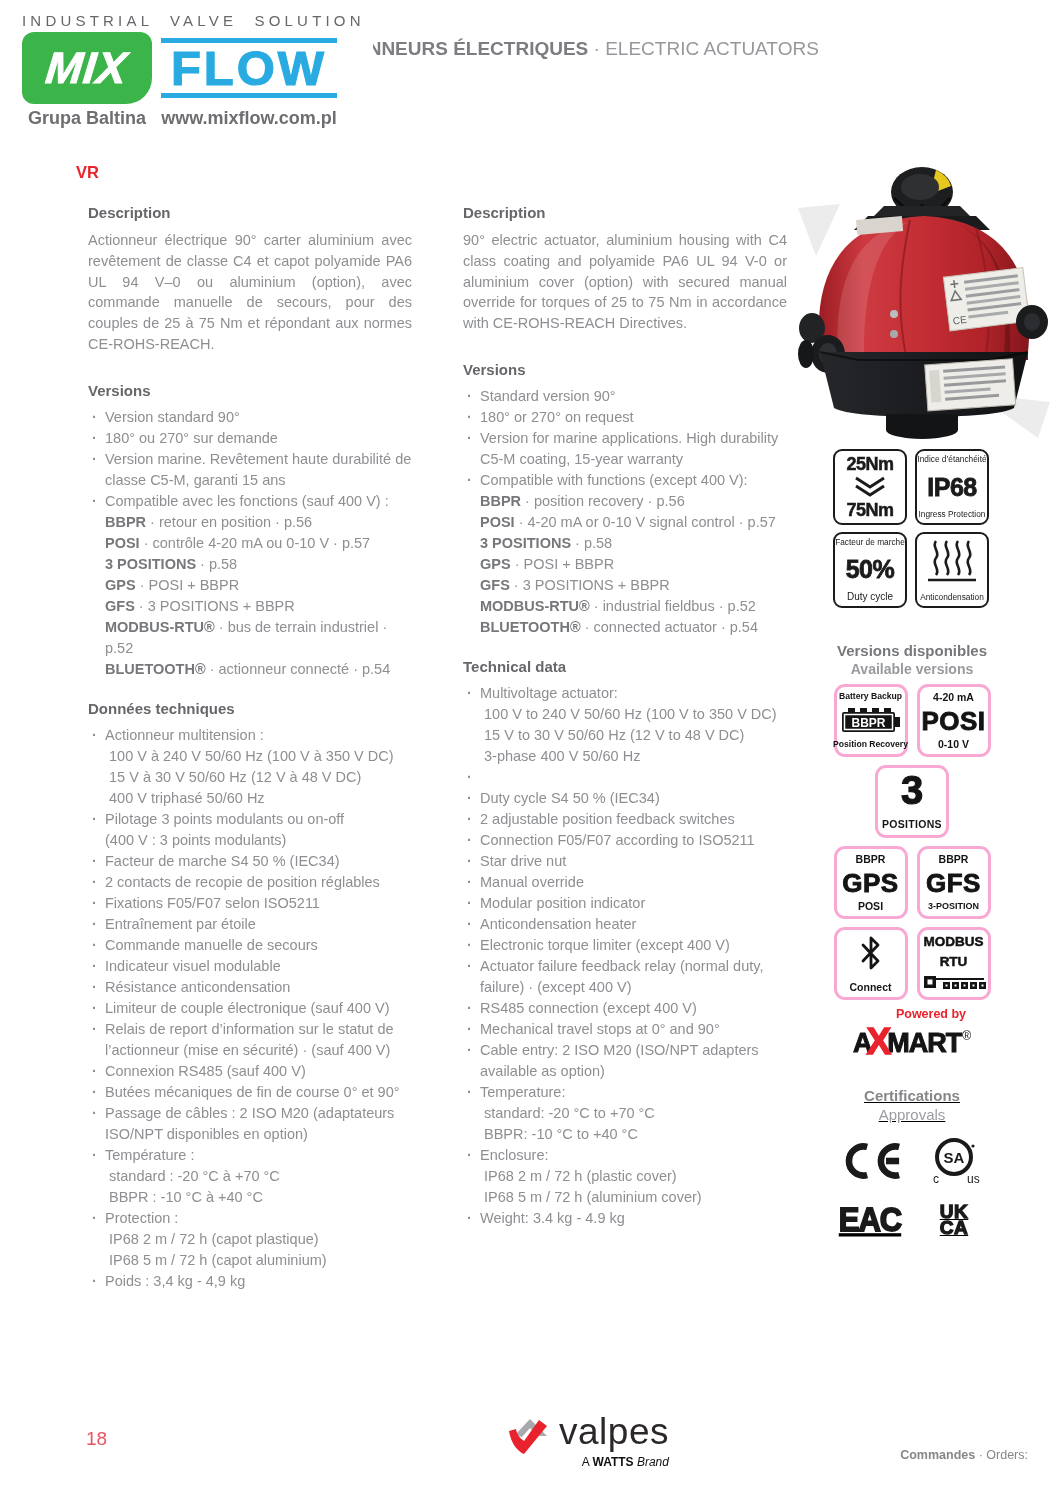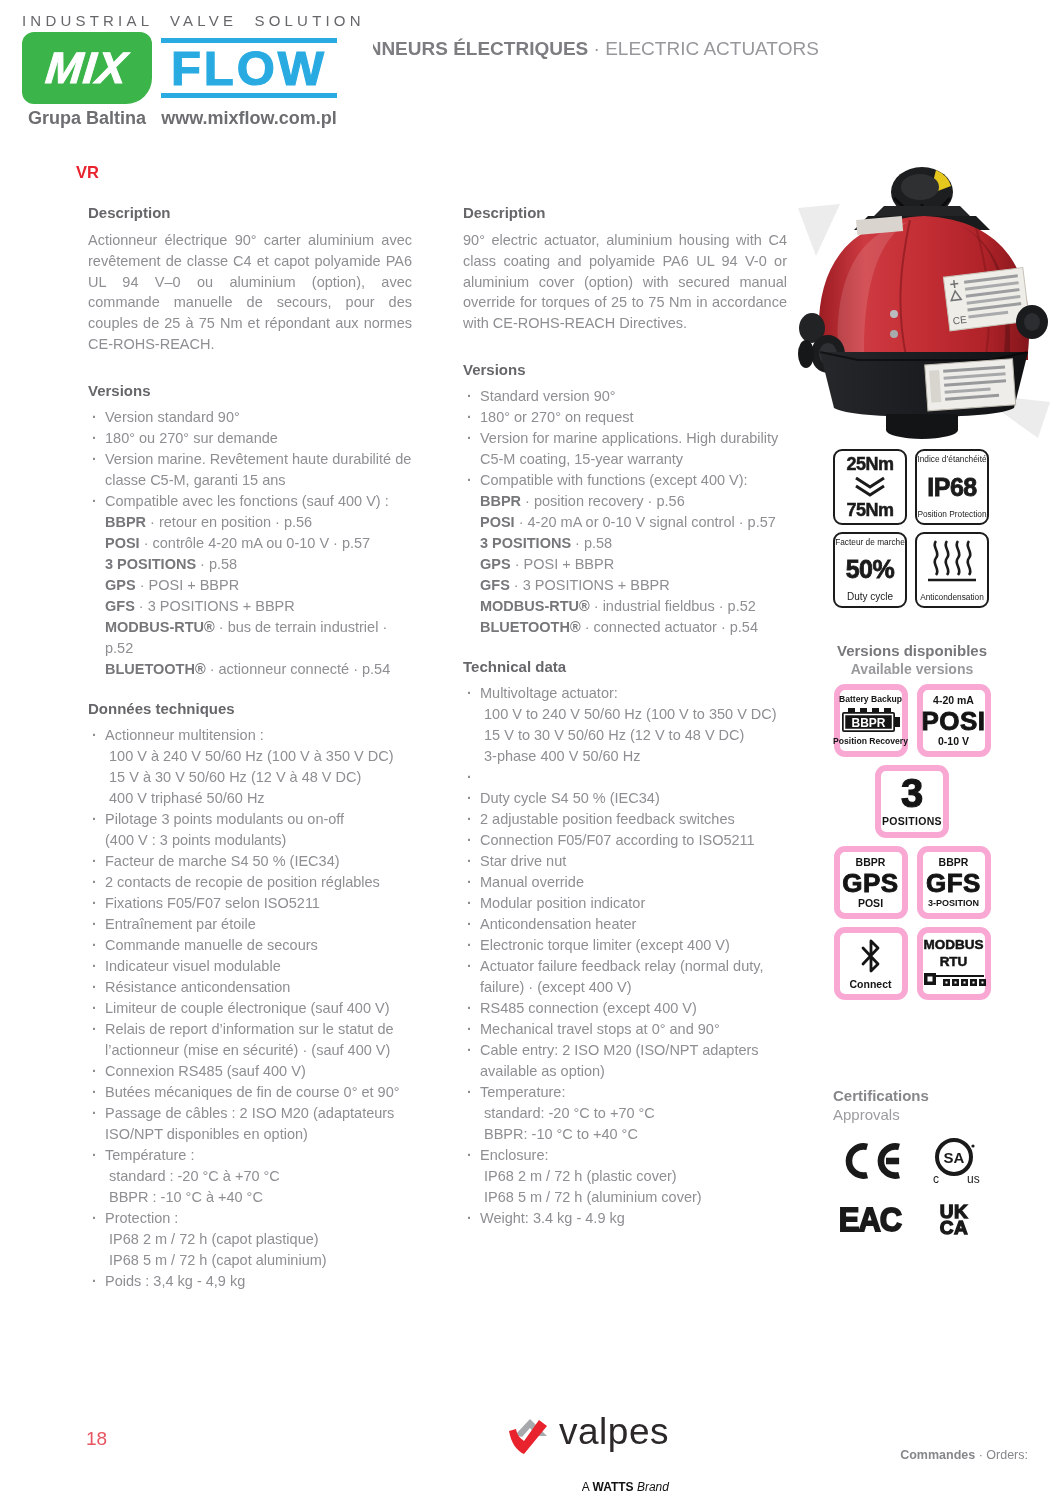--- a/index.html
+++ b/index.html
@@ -51,52 +51,52 @@
   .fb-big { font-size:18px; font-weight:800; letter-spacing:-0.5px; -webkit-text-stroke:0.5px #1b1b1b; line-height:1; }
   .fb-main { font-size:25px; font-weight:800; letter-spacing:-0.5px; -webkit-text-stroke:0.8px #1b1b1b; line-height:1; }
   .fb-tiny { font-size:8.3px; white-space:nowrap; line-height:1.1; }
   .fb-small { font-size:10px; line-height:1.1; }
 
   
   .avail { position:absolute; left:833px; top:641px; width:158px; text-align:center; }
   .avail-title-fr { font-size:15px; font-weight:700; color:#77787b; line-height:19px; }
   .avail-title-en { font-size:14px; color:#97999c; line-height:18px;font-weight:bold; }
   .agrid { margin-top:6px; display:grid; grid-template-columns:74px 74px; gap:8px 9px; justify-content:center; }
-  .abadge { width:74px; height:73px; border:6px solid #f9a8d4; border-radius:11px; background:#fff; color:#141414;
+  .abadge { width:74px; height:73px; border:3px solid #f9a8d4; border-radius:11px; background:#fff; color:#141414;
             display:flex; flex-direction:column; align-items:center; justify-content:space-between; padding:5px 1px; }
   .abadge.span2 { grid-column:1 / span 2; justify-self:center; }
   .ab-top { font-size:10.5px; font-weight:800; line-height:1; white-space:nowrap; }
   .ab-main { font-size:26px; font-weight:800; -webkit-text-stroke:0.9px #141414; line-height:1; letter-spacing:0.5px; }
   .ab-bot { font-size:10.5px; font-weight:800; line-height:1; white-space:nowrap; }
   .ab-bot.xs { font-size:9px; }
   .ab-tiny { font-size:8.6px; font-weight:700; white-space:nowrap; line-height:1.1; }
   .three-num { font-size:40px; font-weight:800; -webkit-text-stroke:1.2px #141414; line-height:0.85; }
   .three-lab { font-size:10.5px; font-weight:800; letter-spacing:0.3px; }
   .modbus-line { font-size:13.5px; font-weight:800; -webkit-text-stroke:0.5px #141414; line-height:1.1; }
 
   
   .axmart { position:absolute; left:833px; top:1007px; width:158px; }
   .ax-powered { font-size:12.5px; font-weight:700; color:#e8232e; text-align:center; padding-left:38px; line-height:14px; }
   .ax-line { display:flex; align-items:baseline; justify-content:center; margin-top:-2px; }
   .ax-a, .ax-mart { font-size:27px; font-weight:800; color:#141414; letter-spacing:-1px; -webkit-text-stroke:1px #141414; }
   .ax-x { font-size:37px; font-weight:800; color:#e8232e; margin:0 -4px 0 -5px; -webkit-text-stroke:1.4px #e8232e; position:relative; top:2px; }
   .ax-reg { font-size:12px; color:#141414; position:relative; top:-12px; margin-left:1px; }
 
   
-  .certs { position:absolute; left:833px; top:1086px; width:158px; text-align:left; }
+  .certs { position:absolute; left:833px; top:1086px; width:158px; text-align:center;text-decoration:underline; }
   .certs-title { font-size:15px; font-weight:700; color:#85878a; line-height:19px; }
   .certs-sub { font-size:15px; color:#9b9da0; line-height:19px; }
   .cgrid { margin-top:12px; display:grid; grid-template-columns:1fr 1fr; gap:16px 10px; align-items:center; justify-items:center; }
   .eac { font-size:31px; font-weight:700; color:#1a1a1a; letter-spacing:-1px; -webkit-text-stroke:1.6px #1a1a1a; transform:scale(1.0,1.1); }
   .ukca { font-size:19px; font-weight:700; color:#1a1a1a; line-height:16px; letter-spacing:0.5px; -webkit-text-stroke:1.3px #1a1a1a; }
 
   
   .page-num { position:absolute; left:86px; top:1428px; font-size:19px; color:#e85460; }
   .valpes { position:absolute; left:505px; top:1412px; display:flex; align-items:flex-start; }
-  .valpes-text { margin-left:4px; display:flex; flex-direction:column; align-items:flex-end;gap:25px; }
+  .valpes-text { margin-left:4px; display:flex; flex-direction:column; align-items:flex-end; }
   .valpes-word { font-size:37px; color:#2c282a; line-height:40px; letter-spacing:0.5px; }
   .watts { font-size:12px; color:#111; margin-top:3px; }
   .watts .wb { font-weight:800; }
   .watts .wi { font-style:italic; }
   .orders { position:absolute; right:30px; top:1448px; font-size:12.5px; color:#85878a; }
   .orders .ob { font-weight:700; }
 </style>
 </head>
 <body>
 
@@ -468,21 +468,21 @@
       <span class="fb-big">25Nm</span>
       <svg width="34" height="22" viewBox="0 0 34 22">
         <polyline points="3,2 17,11 31,2" fill="none" stroke="#1b1b1b" stroke-width="3"></polyline>
         <polyline points="3,10 17,19 31,10" fill="none" stroke="#1b1b1b" stroke-width="3"></polyline>
       </svg>
       <span class="fb-big">75Nm</span>
     </div>
     <div class="fbadge">
       <span class="fb-tiny">Indice d’étanchéité</span>
       <span class="fb-main">IP68</span>
-      <span class="fb-tiny">Position Protection</span>
+      <span class="fb-tiny">Ingress Protection</span>
     </div>
     <div class="fbadge">
       <span class="fb-tiny">Facteur de marche</span>
       <span class="fb-main">50%</span>
       <span class="fb-small">Duty cycle</span>
     </div>
     <div class="fbadge">
       <svg width="52" height="44" viewBox="0 0 52 44">
         <path d="M10,3 c-5,6 5,11 0,17 c-5,6 5,11 0,17" fill="none" stroke="#1b1b1b" stroke-width="2.6"></path>
         <path d="M21,3 c-5,6 5,11 0,17 c-5,6 5,11 0,17" fill="none" stroke="#1b1b1b" stroke-width="2.6"></path>
@@ -556,20 +556,29 @@
               <rect x="32.5" y="9.5" width="2" height="2"></rect>
             <rect x="41.5" y="9.5" width="2" height="2"></rect>
               <rect x="50.5" y="9.5" width="2" height="2"></rect>
             <rect x="59.5" y="9.5" width="2" height="2"></rect>
           </g>
         </svg>
       </div>
     </div>
   </div>
 
+  <div class="axmart">
+    <div class="ax-powered">Powered by</div>
+    <div class="ax-line">
+      <span class="ax-a">A</span>
+      <span class="ax-x">X</span>
+      <span class="ax-mart">MART</span>
+      <span class="ax-reg">®</span>
+    </div>
+  </div>
 
   <div class="certs">
     <div class="certs-title">Certifications</div>
     <div class="certs-sub">Approvals</div>
     <div class="cgrid">
       <svg width="62" height="40" viewBox="0 0 66 40">
         <path d="M30 5 A15.5 15.5 0 1 0 30 35" fill="none" stroke="#1a1a1a" stroke-width="7"></path>
         <path d="M64 5 A15.5 15.5 0 1 0 64 35" fill="none" stroke="#1a1a1a" stroke-width="7"></path>
         <line x1="50" y1="20" x2="64" y2="20" stroke="#1a1a1a" stroke-width="7"></line>
       </svg>

